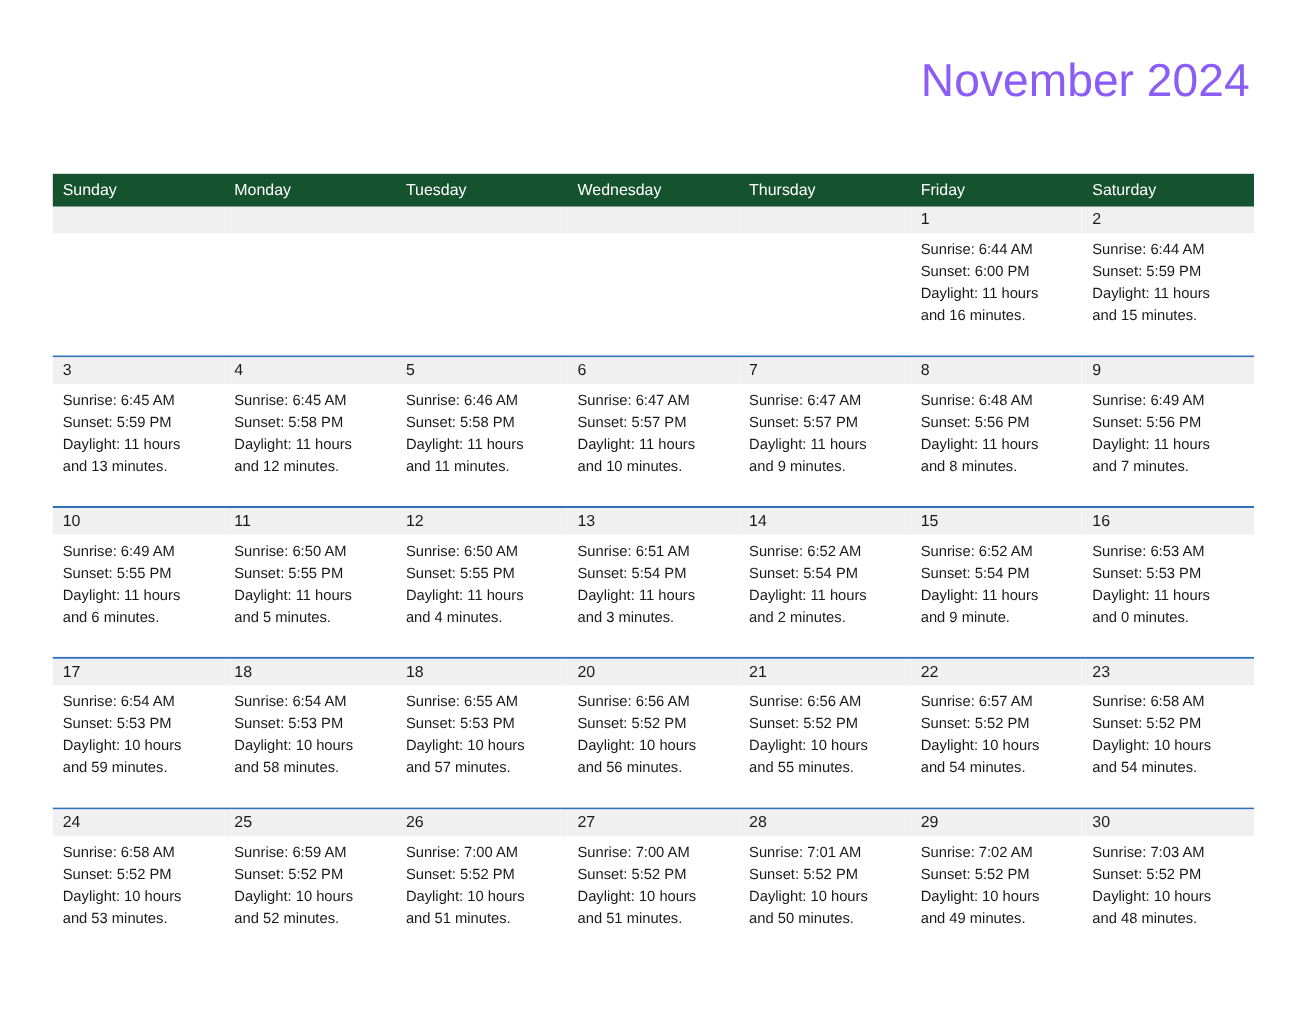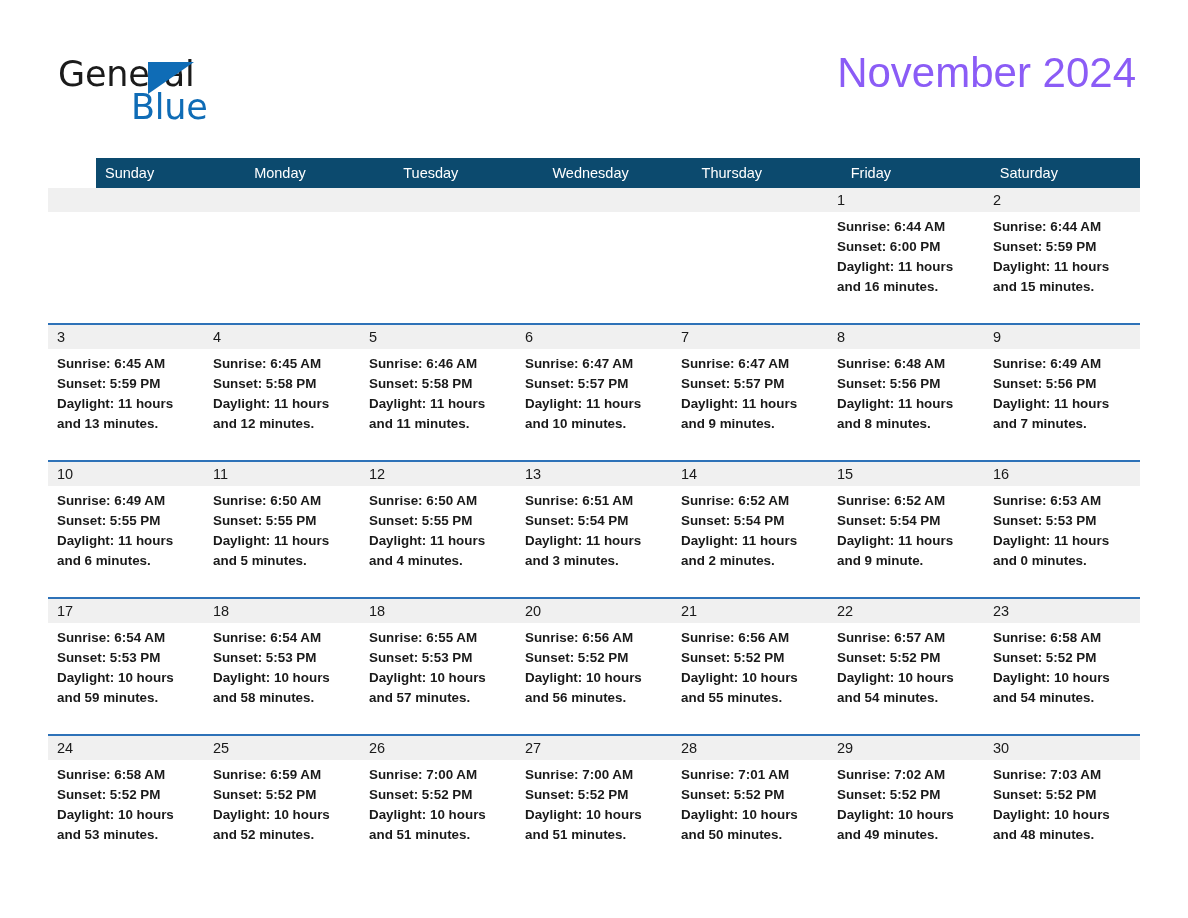--- a/index.html
+++ b/index.html
@@ -91,23 +91,22 @@
 
   
   .calendar {
     position: absolute;
     left: 48px;
     top: 158px;
     width: 1092px;
   }
   .weekday-row {
     display: flex;
-    background: #0c4a6e;
+    background: #14532d;
     height: 30px;
-    margin-left: 48px;
   }
   .weekday-cell {
     flex: 1 1 0;
     min-width: 0;
     color: #ffffff;
     font-size: 14.5px;
     line-height: 30px;
     padding-left: 9px;
     box-sizing: border-box;
   }
@@ -135,41 +134,35 @@
     padding-left: 9px;
     color: #1a1a1a;
     box-sizing: border-box;
   }
   .day-cell.empty .day-number-band {
     background: #f0f0f0;
   }
   .day-body {
     padding: 5px 9px 0 9px;
     box-sizing: border-box;
-    font-weight: bold;
   }
   .day-line {
     font-size: 13.4px;
     line-height: 20px;
     color: #1a1a1a;
     white-space: nowrap;
   }
 </style>
 </head>
 <body>
 
 <div class="page">
 
   <div class="masthead">
 
-    <div class="logo">
-      <span class="logo-general">General</span>
-      <span class="logo-triangle"></span>
-      <span class="logo-blue">Blue</span>
-    </div>
 
     <div class="title-block">
       <div class="cal-title">November 2024</div>
     </div>
 
   </div>
 
   <div class="calendar">
     <div class="weekday-row" id="weekday-row">
         <div class="weekday-cell">Sunday</div>

